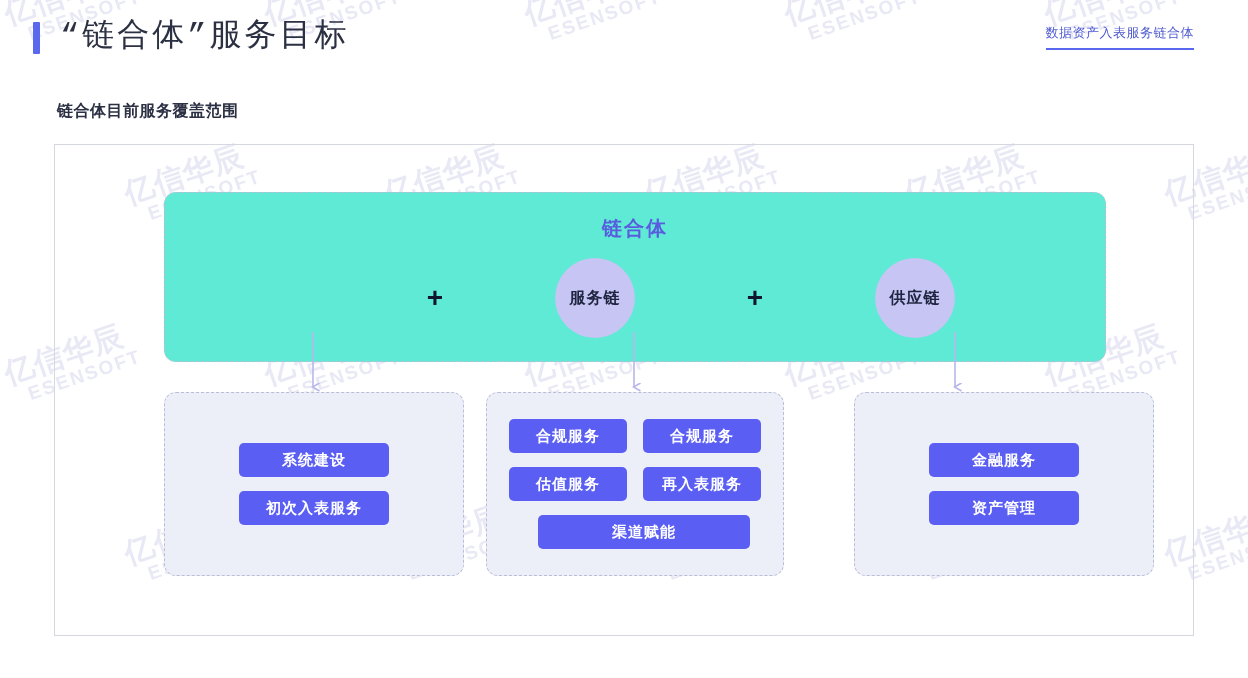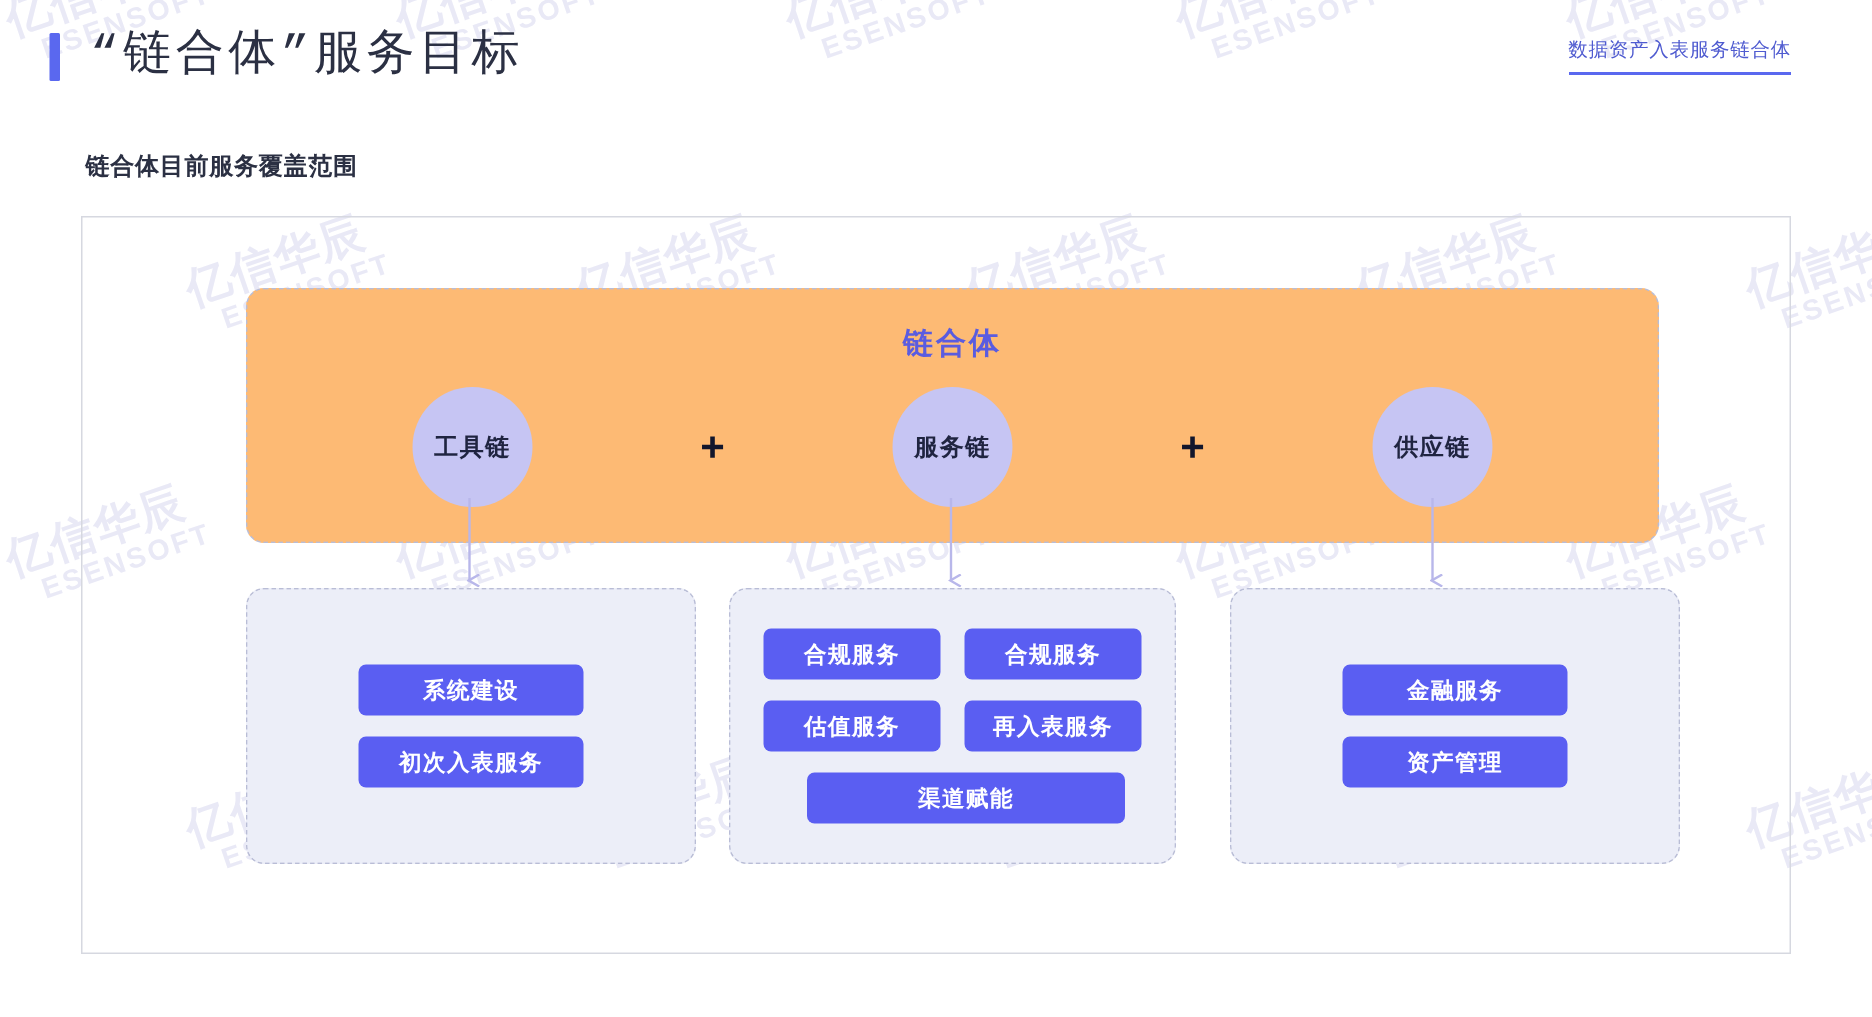--- a/index.html
+++ b/index.html
@@ -119,21 +119,21 @@
     z-index: 1;
   }
 
   
   .chain-box {
     position: absolute;
     left: 164px;
     top: 192px;
     width: 940px;
     height: 168px;
-    background: #fdba74;
+    background: #5eead4;
     border: 1.5px dashed #b9bdd6;
     border-radius: 12px;
     z-index: 2;
   }
   .chain-box-title {
     position: absolute;
     left: 0;
     top: 22px;
     width: 100%;
     text-align: center;
@@ -194,21 +194,21 @@
     border: 1.5px dashed #b9bdd6;
     border-radius: 12px;
     z-index: 2;
     display: flex;
     flex-direction: column;
     align-items: center;
     justify-content: center;
   }
   .col-box.col-left   { left: 164px;  width: 298px; }
   .col-box.col-mid    { left: 486px;  width: 296px; }
-  .col-box.col-right  { left: 820px;  width: 298px; }
+  .col-box.col-right  { left: 854px;  width: 298px; }
 
   .chip-grid {
     display: flex;
     flex-wrap: wrap;
     justify-content: center;
     gap: 14px 16px;
     width: 100%;
     padding: 0 18px;
     box-sizing: border-box;
   }
@@ -347,21 +347,20 @@
   </div>
 </div>
 
 <div class="section-subtitle">链合体目前服务覆盖范围</div>
 
 <div class="main-panel"></div>
 
 <div class="chain-box">
   <div class="chain-box-title">链合体</div>
   <div class="chain-row">
-    <div class="chain-node">工具链</div>
     <div class="chain-plus">+</div>
     <div class="chain-node">服务链</div>
     <div class="chain-plus">+</div>
     <div class="chain-node">供应链</div>
   </div>
 </div>
 
 <svg class="arrow-layer" width="1248" height="678">
   <defs>
     <marker id="ah" markerWidth="9" markerHeight="9" refX="4.5" refY="7" orient="auto" markerUnits="userSpaceOnUse">

